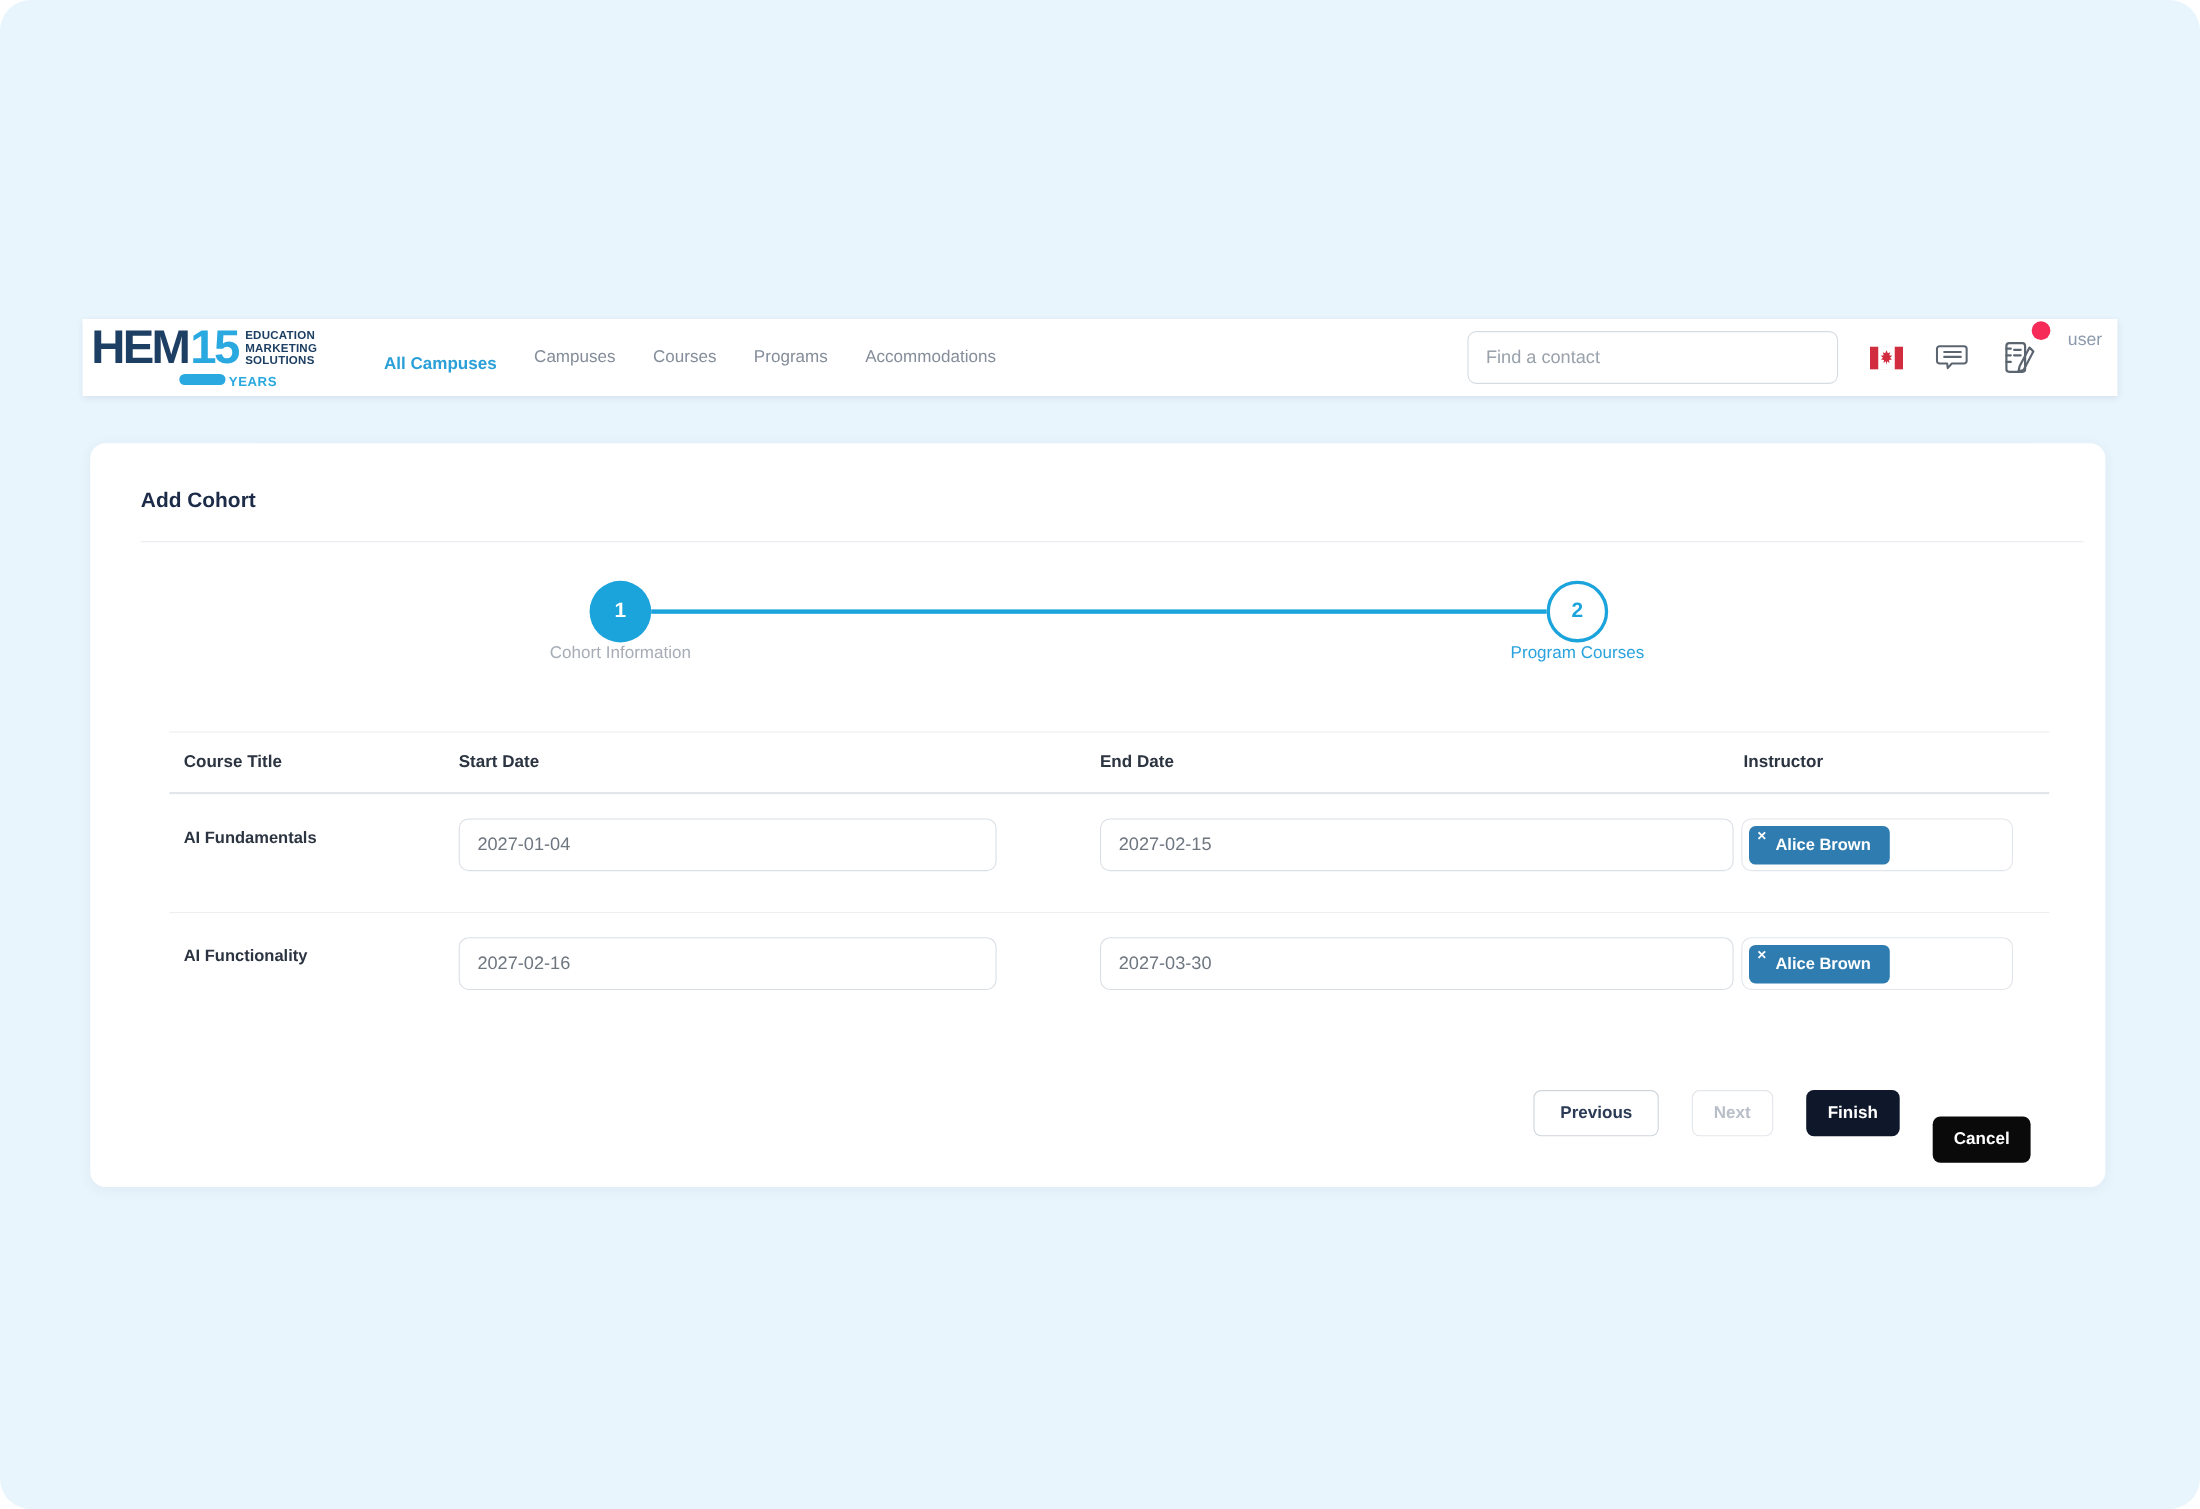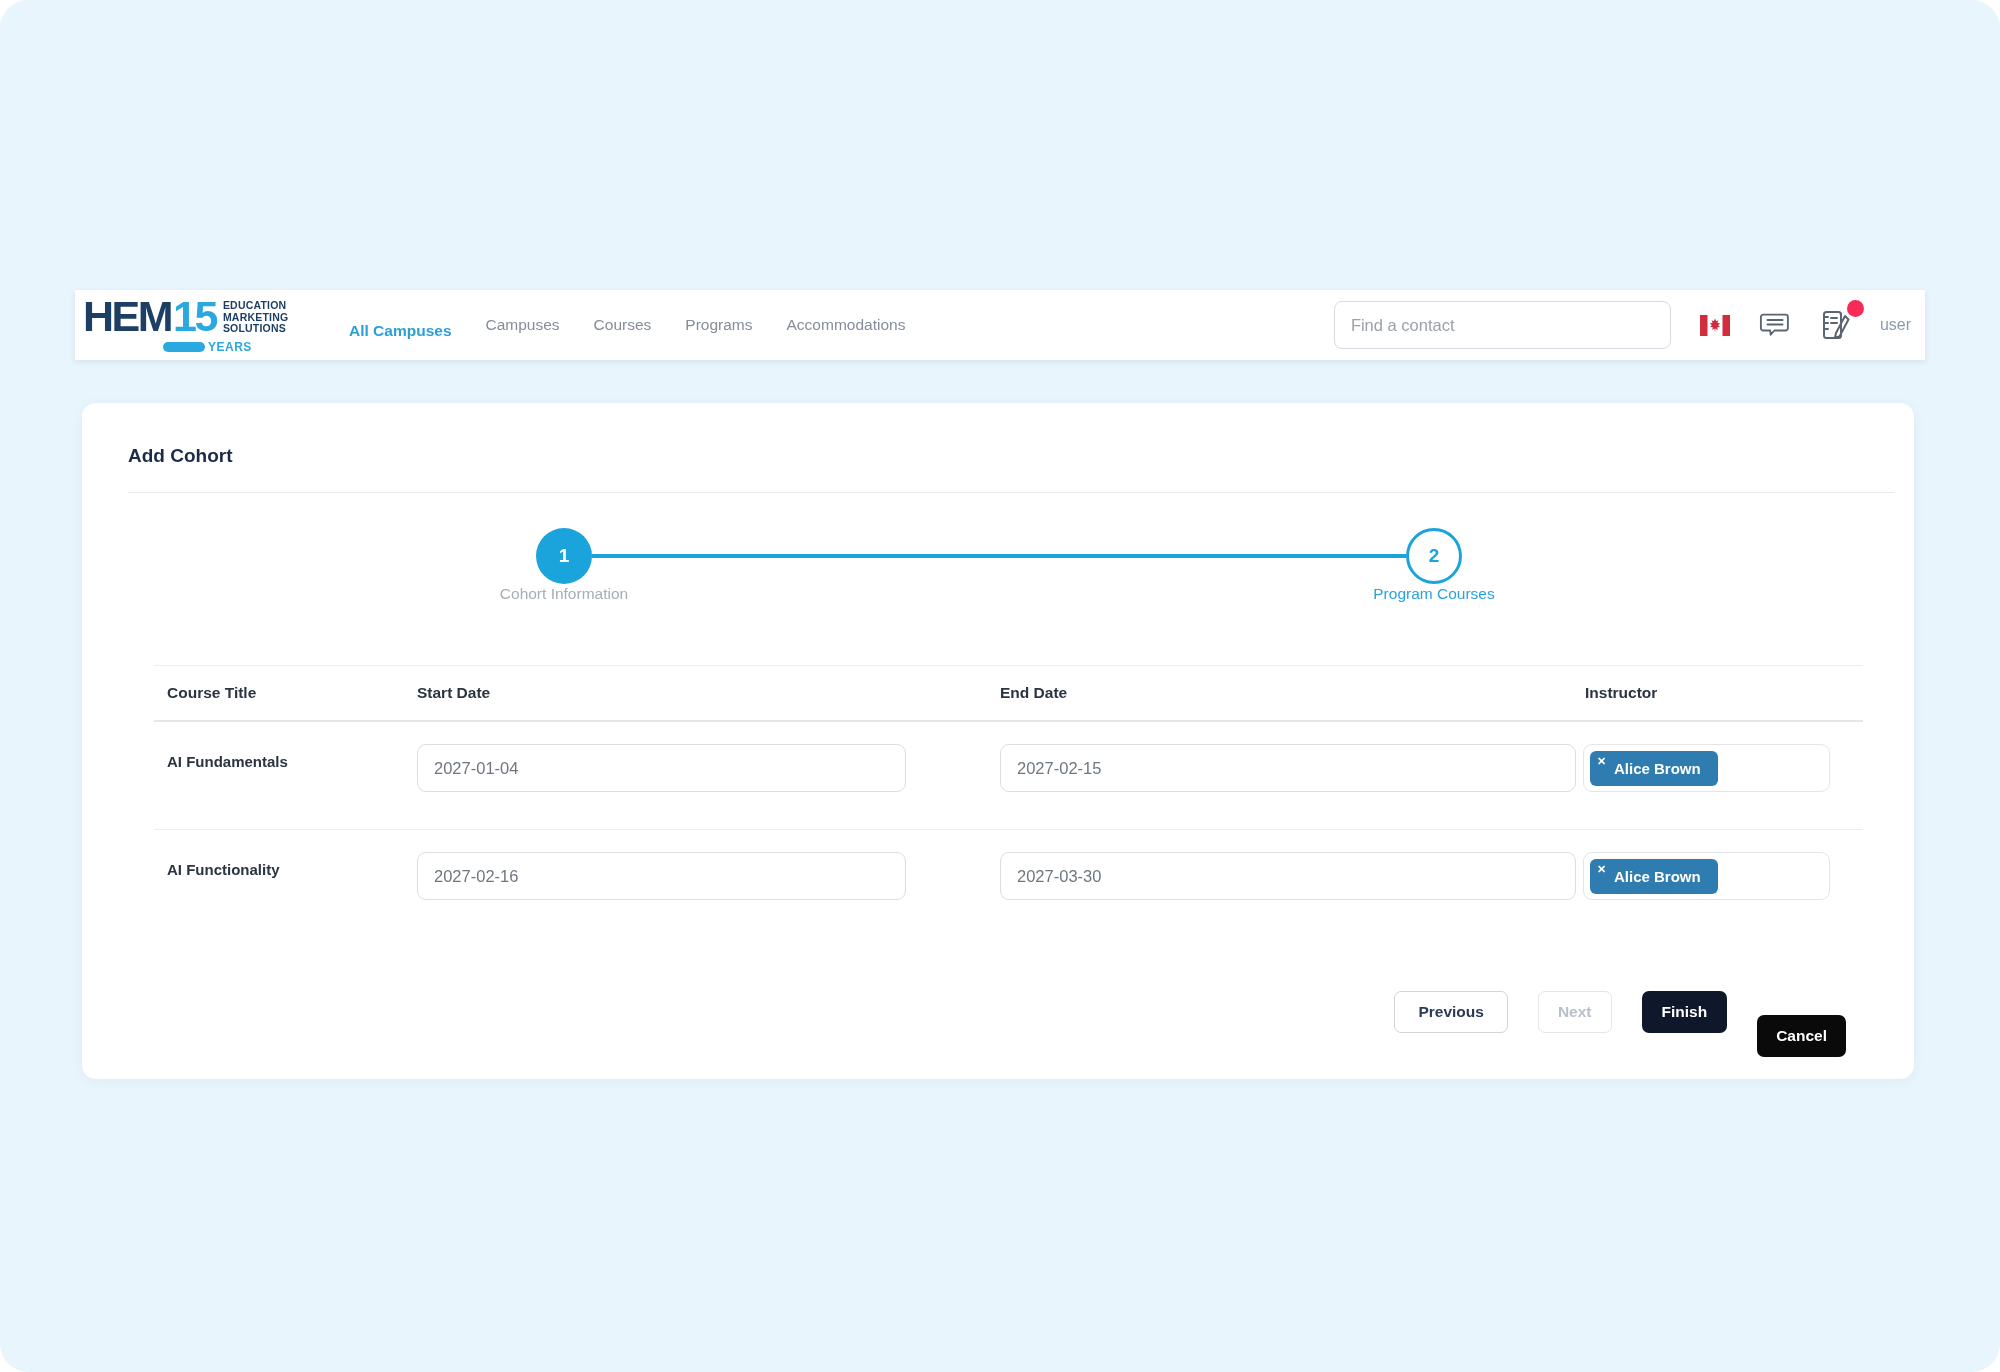--- a/index.html
+++ b/index.html
@@ -16,29 +16,29 @@
     background:#ffffff;display:flex;align-items:center;
     box-shadow:0 2px 6px rgba(30,60,90,.10);
   }
   .logo{position:relative;margin-left:8px;width:238px;height:66px;flex:0 0 auto;}
   .logo-top{display:flex;align-items:flex-start;padding-top:4px;}
   .logo-word{font-size:43px;font-weight:800;letter-spacing:-2.5px;line-height:40px;display:flex;}
   .logo-word .hem{color:#1d3f63;}
   .logo-word .num{color:#2aa9e0;margin-left:2px;}
   .logo-tag{margin-left:7px;margin-top:4px;}
   .logo-tag div{font-size:10.5px;font-weight:700;color:#1d3f63;line-height:11.5px;letter-spacing:.2px;}
-  .logo-years{position:absolute;left:80px;top:48px;display:flex;align-items:center;gap:3px;}
+  .logo-years{position:absolute;left:80px;top:48px;display:flex;align-items:flex-start;gap:3px;}
   .years-pill{width:42px;height:10px;border-radius:6px;background:#2aa9e0;}
   .years-text{font-size:12px;font-weight:800;color:#2aa9e0;letter-spacing:.5px;}
 
   .nav{display:flex;align-items:center;gap:34px;margin-left:28px;}
   .nav-item{font-size:15.5px;font-weight:500;color:#848d99;cursor:pointer;white-space:nowrap;}
   .nav-item.active{color:#2a9fd8;font-weight:600;margin-top:12px;}
 
-  .header-right{margin-left:auto;display:flex;align-items:center;margin-right:14px;}
+  .header-right{margin-left:auto;display:flex;margin-right:14px;}
   .search{
     width:337px;height:48px;border:1px solid #d6dce2;border-radius:8px;
     padding:0 16px;font-size:16.5px;color:#4a5360;background:#fff;outline:none;
     font-family:"Liberation Sans", sans-serif;
   }
   .search::placeholder{color:#99a1ab;}
   .hicon{margin-left:29px;position:relative;display:flex;align-items:center;cursor:pointer;}
   .badge-dot{position:absolute;top:-9px;right:-10px;width:17px;height:17px;border-radius:50%;background:#f62b57;}
   .user-label{margin-left:26px;font-size:16px;color:#8c9aad;cursor:pointer;}
 

